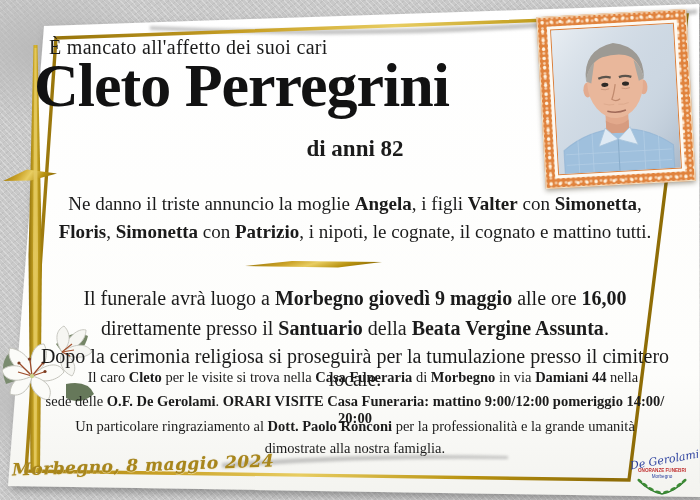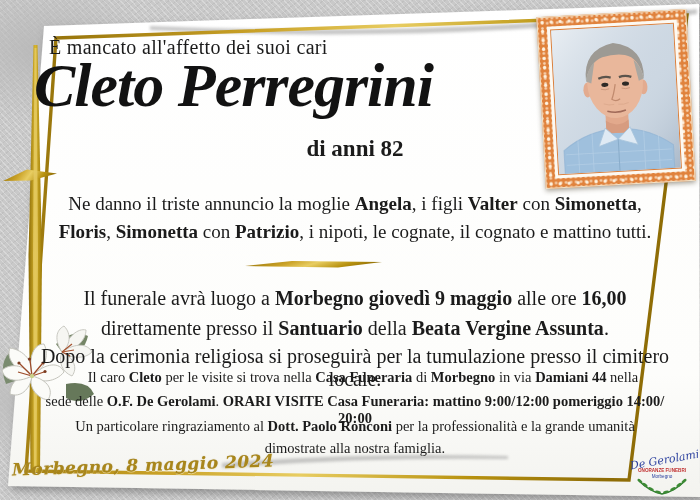--- a/index.html
+++ b/index.html
@@ -13,21 +13,21 @@
       repeating-linear-gradient(47deg, rgba(255,255,255,.28) 0 1px, transparent 1px 4px),
       repeating-linear-gradient(-38deg, rgba(110,110,110,.10) 0 1px, transparent 1px 5px);
     font-family:"Liberation Serif", serif;
     color:#1b1b1b;
   }
   .deco{position:absolute;left:0;top:0;width:700px;height:500px;}
   
   .txt{position:absolute;left:30px;width:650px;text-align:center;}
   .intro{position:absolute;left:49px;top:36px;font-size:20px;letter-spacing:.3px;}
   .name{position:absolute;left:34px;top:50px;width:520px;font-size:62px;font-weight:bold;
-        letter-spacing:-1px;white-space:nowrap;color:#121212;font-style:italic;}
+        letter-spacing:-1px;white-space:nowrap;color:#121212;}
   .age{top:136px;font-size:23px;font-weight:bold;}
   .ann{top:190px;font-size:19px;line-height:28px;}
   .fun{top:283px;font-size:20px;line-height:30px;}
   .note{top:345px;font-size:20px;}
   .vis1{top:369px;font-size:14.5px;padding-left:8px;}
   .vis2{top:393px;font-size:14.5px;}
   .thx1{top:418px;font-size:14.5px;}
   .thx2{top:440px;font-size:14.5px;}
   .b{font-weight:bold;}
   .date-script{

